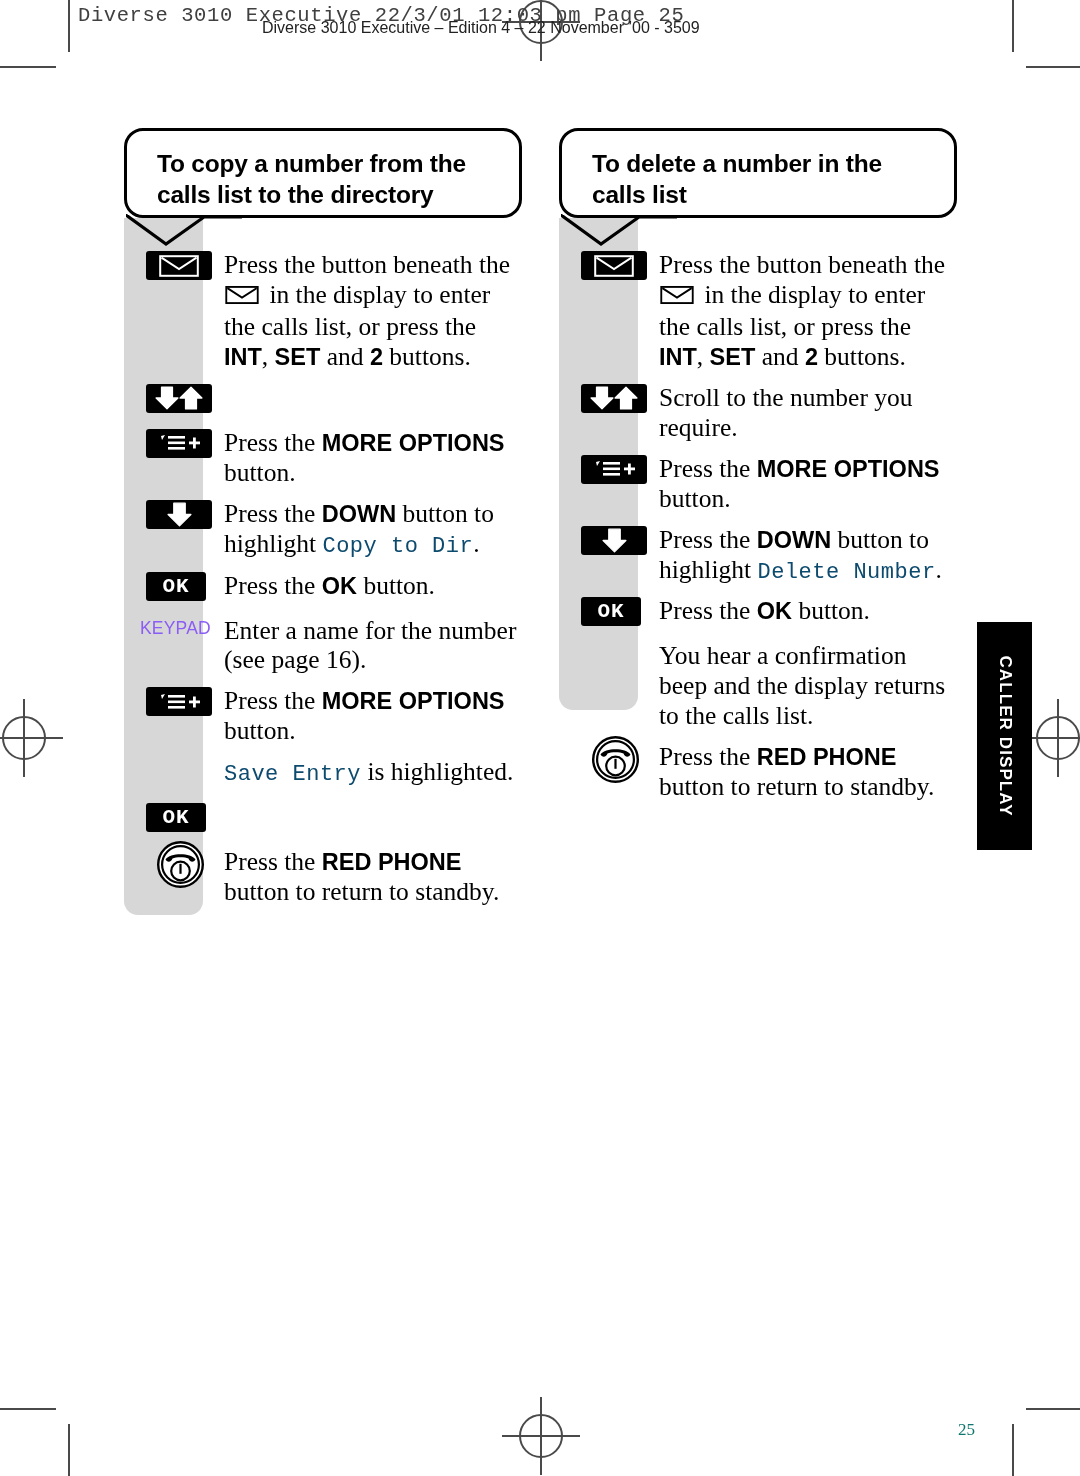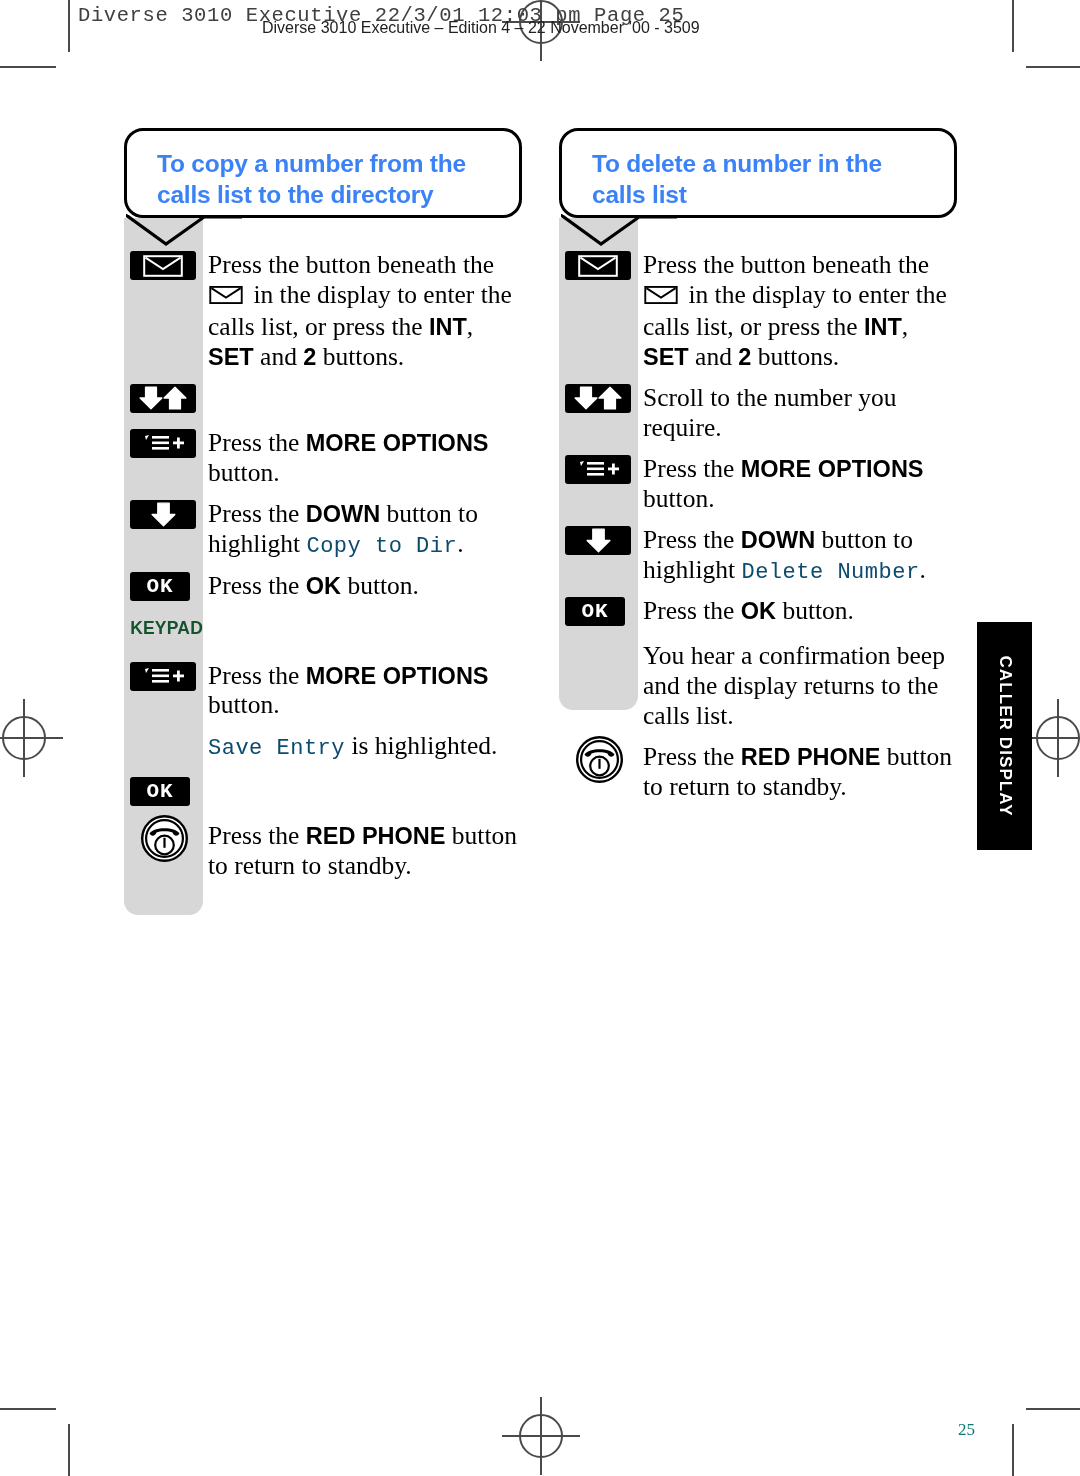--- a/index.html
+++ b/index.html
@@ -44,30 +44,30 @@
 
   
   .bubble{
     position:absolute;left:0;top:0;width:398px;height:90px;
     border:3.2px solid #000;border-radius:19px;background:#fff;
     box-sizing:border-box;
   }
   .bubble h2{
     margin:0;padding:17px 16px 0 30px;
     font-family:"Liberation Sans", sans-serif;
-    font-weight:bold;font-size:24.5px;line-height:1.28;color:#3b82f6;
+    font-weight:bold;font-size:24.5px;line-height:1.28;color:#000000;
     letter-spacing:-0.2px;
   }
   
   .tail{position:absolute;left:2px;top:86px;width:116px;height:34px;}
   .tail svg{display:block;}
 
   
   .steps{position:absolute;left:0;top:122px;width:400px;}
-  .step{position:relative;display:flex;align-items:flex-start;margin-bottom:11px;}
+  .step{position:relative;display:flex;align-items:flex-start;margin-bottom:11px;padding-left:16px;}
   .gutter{width:79px;flex:0 0 79px;position:relative;min-height:34px;}
   .body{
     flex:1;padding-left:5px;
     font-size:25.5px;line-height:1.175;color:#000;
   }
   .body .b{font-family:"Liberation Sans", sans-serif;font-weight:bold;font-size:23.5px;}
   .lcd{
     font-family:"Liberation Mono", monospace;
     font-size:22px;letter-spacing:0.5px;color:#0c4a6e;
   }
@@ -77,23 +77,23 @@
     position:absolute;left:6px;top:1px;
     width:66px;height:29px;background:#000;border-radius:3px;
     display:flex;align-items:center;justify-content:center;
   }
   .key.narrow{width:60px;}
   .keytxt{
     font-family:"Liberation Mono", monospace;
     color:#fff;font-size:21px;font-weight:bold;letter-spacing:1px;line-height:1;
   }
   .keypad-label{
-    position:absolute;left:0px;top:2px;width:79px;text-align:right;
+    position:absolute;left:0px;top:2px;width:79px;text-align:left;
     font-family:"Liberation Sans", sans-serif;
-    font-weight:bold;font-size:17.5px;color:#14532d;letter-spacing:0.2px;
+    font-weight:normal;font-size:17.5px;color:#8b5cf6;letter-spacing:0.2px;
   }
   .phone-key{position:absolute;left:17px;top:-6px;width:47px;height:47px;}
 
   
   .env-inline{display:inline-block;vertical-align:-2px;margin:0 4px 0 1px;}
 
   
   .sidetab{
     position:absolute;left:977px;top:622px;width:55px;height:228px;
     background:#000;
@@ -215,20 +215,21 @@
           <div class="key narrow">
             <span class="keytxt">OK</span>
           </div>
         </div>
         <div class="body"><span>Press the </span><span class="b">OK</span><span> button.</span></div>
       </div>
       <div class="step">
         <div class="gutter">
           <div class="keypad-label">KEYPAD</div>
         </div>
+        <div class="body"><span>Enter a name for the number (see page 16).</span></div>
       </div>
       <div class="step">
         <div class="gutter">
           <div class="key">
             <svg width="44" height="20" viewBox="0 0 44 20">
               <path d="M4,3 L8,2 L5,7" fill="#fff"></path>
               <rect x="11" y="3" width="17" height="2.6" fill="#fff"></rect>
               <rect x="11" y="8.5" width="17" height="2.6" fill="#fff"></rect>
               <rect x="11" y="14" width="17" height="2.6" fill="#fff"></rect>
               <rect x="32" y="8.5" width="11" height="2.8" fill="#fff"></rect>

